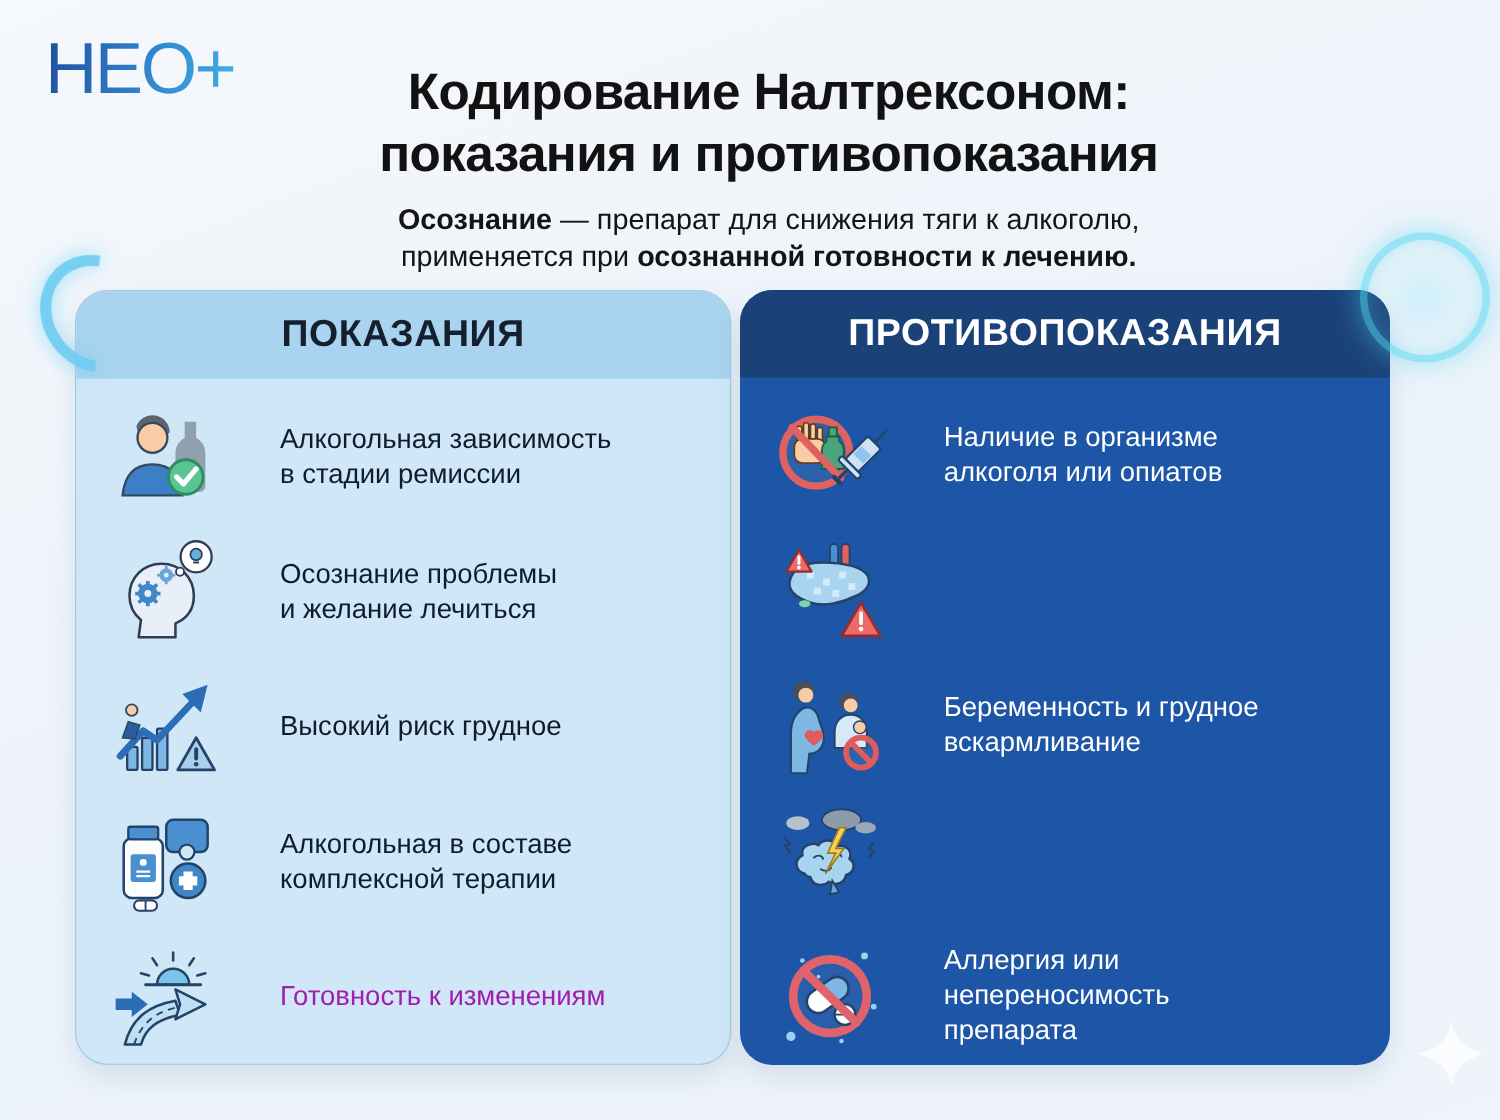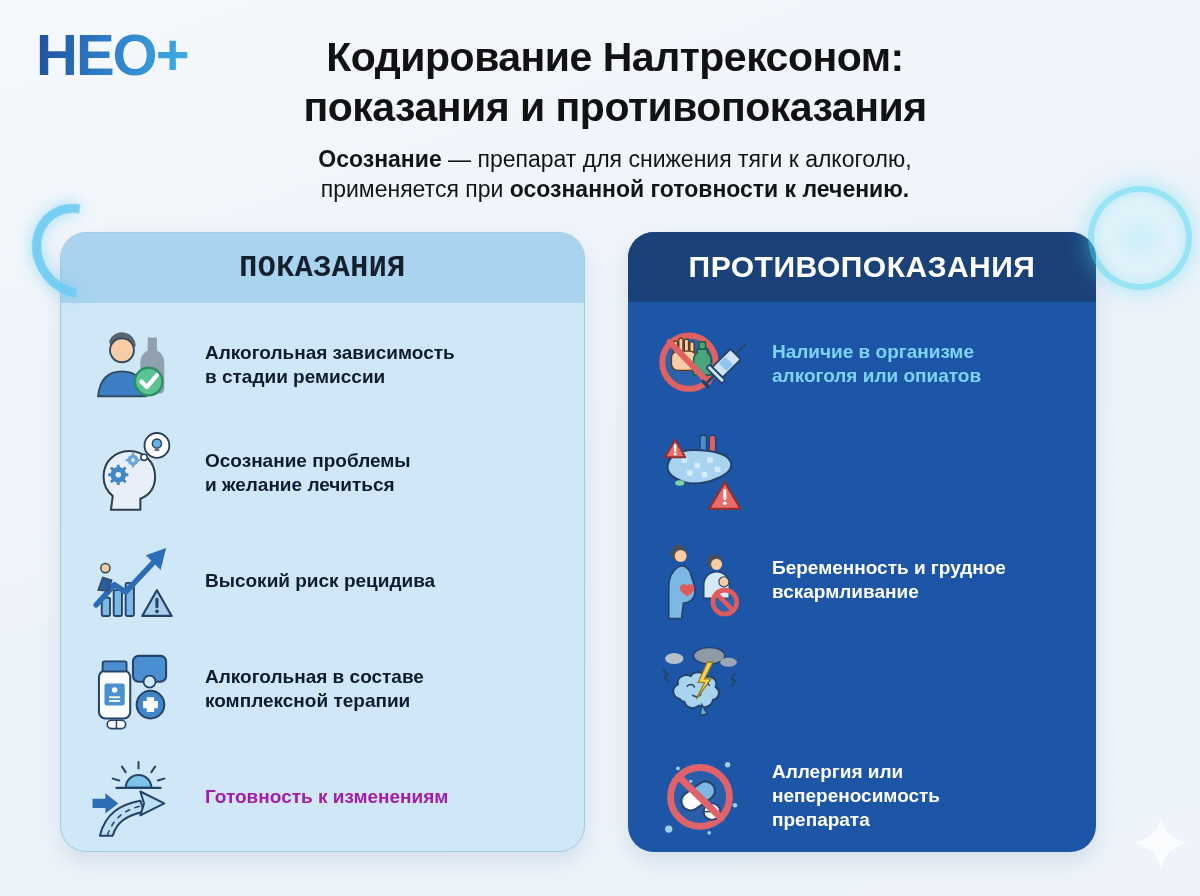--- a/index.html
+++ b/index.html
@@ -4,52 +4,52 @@
 <style>
   html,body{margin:0;padding:0;}
   body{
     width:1200px;height:896px;position:relative;overflow:hidden;
     font-family:"Liberation Sans",sans-serif;
     background:linear-gradient(160deg,#f5f8fc 0%,#edf3fa 55%,#eef4fa 100%);
   }
   
   .logo{
     position:absolute;top:26px;left:36px;
-    font-size:58px;font-weight:700;letter-spacing:-2px;line-height:1;
+    font-size:58px;font-weight:400;letter-spacing:-2px;line-height:1;
     background:linear-gradient(100deg,#1e4f9c 0%,#2e7cc8 45%,#3fb0e6 100%);
     -webkit-background-clip:text;background-clip:text;color:transparent;
   }
-  .head{position:absolute;top:32px;left:225px;width:780px;text-align:center;}
+  .head{position:absolute;top:48px;left:225px;width:780px;text-align:center;}
   .title{
     margin:0;font-size:41px;line-height:1.22;font-weight:800;color:#121212;
     white-space:pre-line;letter-spacing:-0.5px;
   }
   .subtitle{
     margin:12px 0 0;font-size:23px;line-height:1.32;color:#141414;
     white-space:pre-line;font-weight:400;
   }
   .subtitle b{font-weight:700;}
   
   .card{
     position:absolute;top:232px;height:620px;border-radius:26px;overflow:hidden;
     box-sizing:border-box;box-shadow:0 10px 22px rgba(60,100,140,.14);
   }
   .card.left{left:60px;width:525px;background:#cfe7f7;border:1.5px solid #a2cbe4;}
-  .card.right{left:628px;width:468px;background:#1d56a6;}
+  .card.right{left:592px;width:520px;background:#1d56a6;}
   .card-h{
     height:70px;display:flex;align-items:center;justify-content:center;
     font-size:30px;font-weight:800;letter-spacing:.5px;
   }
-  .left .card-h{background:#a9d3ee;color:#15202e;font-family:Liberation Mono, monospace;}
+  .left .card-h{background:#a9d3ee;color:#15202e;}
   .right .card-h{background:#1b4278;color:#ffffff;}
   .card-b{padding:8px 24px 0 26px;}
   .row{display:flex;align-items:center;gap:26px;height:108px;}
   .ic{width:92px;height:92px;flex:0 0 92px;display:flex;align-items:center;justify-content:center;}
   .ic svg{width:92px;height:92px;display:block;}
-  .txt{font-size:19px;line-height:1.28;white-space:pre-line;font-weight:700;}
+  .txt{font-size:22px;line-height:1.28;white-space:pre-line;font-weight:400;margin-left:19px;}
   .left .txt{color:#0e1c2e;}
   .right .txt{color:#ffffff;}
   
   .crescent{
     position:absolute;left:34px;top:202px;width:70px;height:80px;border-radius:50%;
     border:9px solid rgba(110,205,243,.9);
     border-right-color:transparent;border-bottom-color:transparent;
     transform:rotate(-38deg);
     filter:blur(.6px) drop-shadow(0 0 8px rgba(110,205,243,.8));
     z-index:5;
@@ -141,21 +141,21 @@
           </g>
           <polyline points="10,76 30,54 42,62 72,30" fill="none" stroke="#2d6db5" stroke-width="6" stroke-linecap="round" stroke-linejoin="round"></polyline>
           <polygon points="64,22 86,14 80,38" fill="#2d6db5"></polygon>
           <circle cx="20" cy="36" r="5" fill="#f8cda6" stroke="#35495e" stroke-width="1.6"></circle>
           <path d="M12 60l5-14 10 3-4 12z" fill="#2a5d9f" stroke="#35495e" stroke-width="1.4"></path>
           <polygon points="60,88 92,88 76,60" fill="#aacfec" stroke="#24436b" stroke-width="2.4" stroke-linejoin="round"></polygon>
           <line x1="76" y1="70" x2="76" y2="78" stroke="#24436b" stroke-width="3.4" stroke-linecap="round"></line>
           <circle cx="76" cy="83" r="2" fill="#24436b"></circle>
         </svg>
       </span>
-      <span class="txt" style="color: rgb(14, 28, 46);">Высокий риск рецидива</span>
+      <span class="txt" style="color: rgb(14, 28, 46);">Высокий риск грудное</span>
     </div>
 
     <div class="row">
       <span class="ic">
         <svg viewBox="0 0 100 100">
           <rect x="13" y="30" width="34" height="52" rx="7" fill="#fbfdff" stroke="#24436b" stroke-width="2.2"></rect>
           <rect x="17" y="20" width="26" height="11" rx="2" fill="#4a90d0" stroke="#24436b" stroke-width="2"></rect>
           <rect x="19" y="44" width="22" height="24" rx="2.5" fill="#4a90d0"></rect>
           <circle cx="30" cy="51" r="3" fill="#ffffff"></circle>
           <line x1="24" y1="59" x2="36" y2="59" stroke="#ffffff" stroke-width="2"></line>
@@ -221,21 +221,21 @@
           <g transform="rotate(45 76 52)">
             <line x1="76" y1="16" x2="76" y2="34" stroke="#24436b" stroke-width="2"></line>
             <rect x="68" y="34" width="16" height="28" rx="2" fill="#cfe3f5" stroke="#24436b" stroke-width="2"></rect>
             <rect x="70" y="44" width="12" height="10" fill="#8fc6ee"></rect>
             <rect x="64" y="62" width="24" height="5" rx="2" fill="#cfe3f5" stroke="#24436b" stroke-width="1.8"></rect>
             <line x1="76" y1="67" x2="76" y2="78" stroke="#24436b" stroke-width="3"></line>
             <rect x="70" y="78" width="12" height="4" rx="2" fill="#24436b"></rect>
           </g>
         </svg>
       </span>
-      <span class="txt" style="color: #7dd3fc;">Наличие в организме
+      <span class="txt" style="color: #ffffff;">Наличие в организме
 алкоголя или опиатов</span>
     </div>
 
     <div class="row">
       <span class="ic">
         <svg viewBox="0 0 100 100">
           <g stroke="#24436b" stroke-width="1.6">
             <rect x="50" y="10" width="7" height="28" rx="3" fill="#4a90d0"></rect>
             <rect x="60" y="10" width="7" height="24" rx="3" fill="#e06161"></rect>
           </g>

